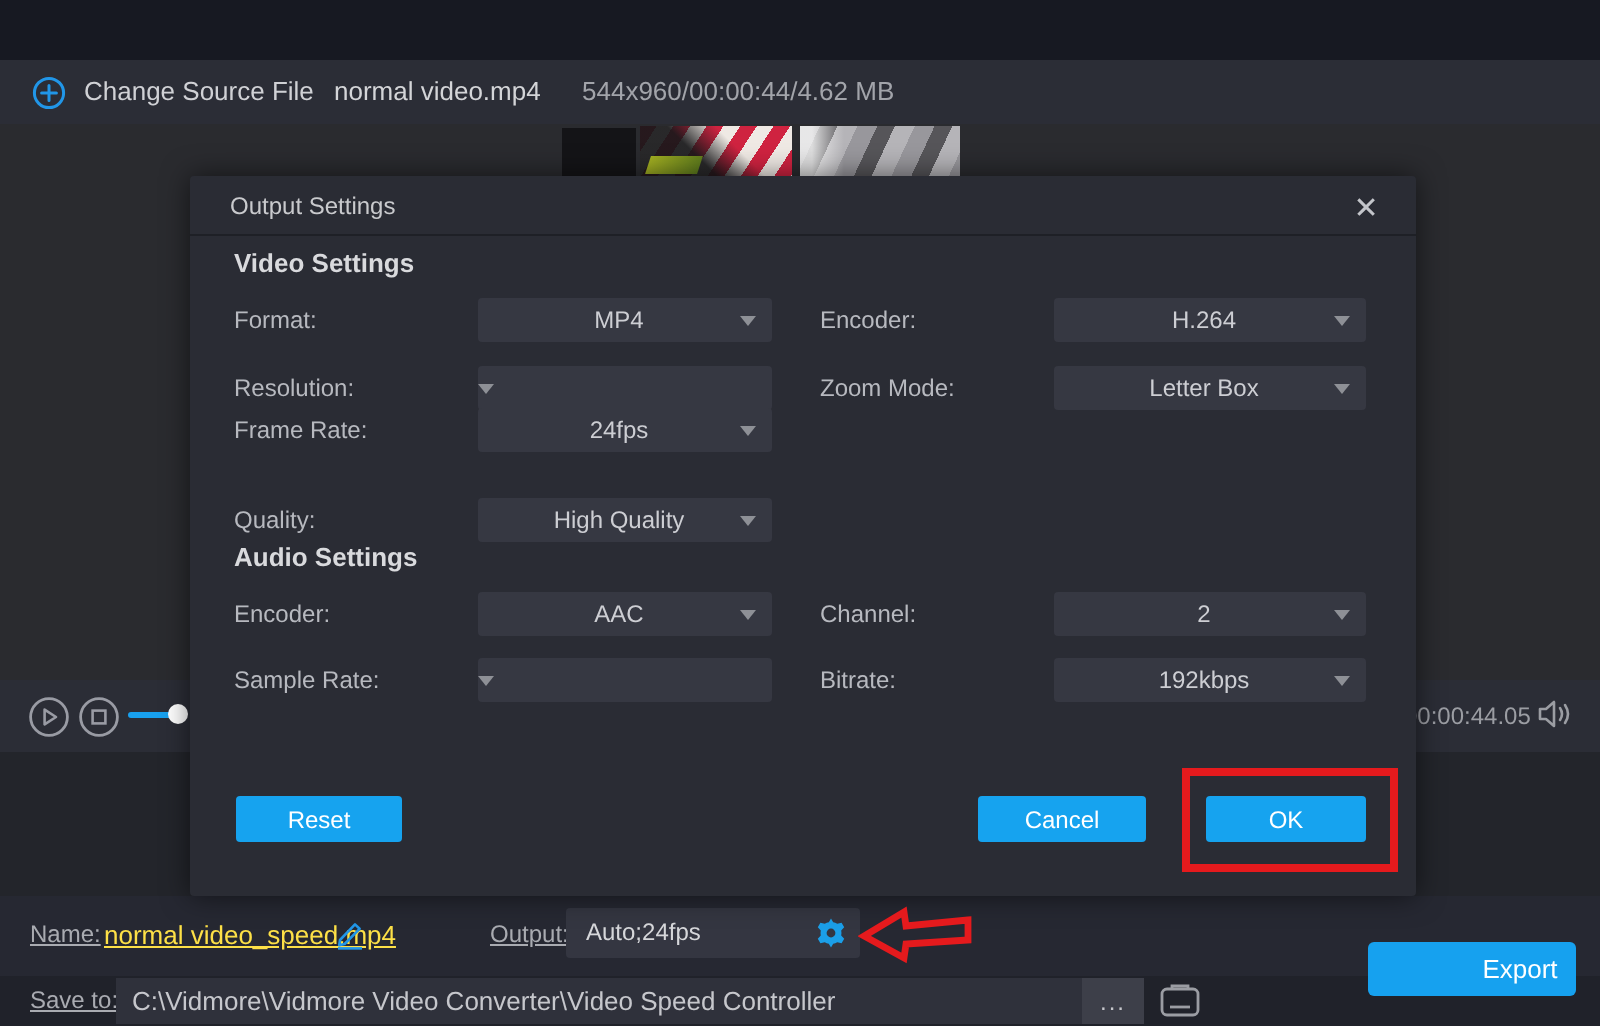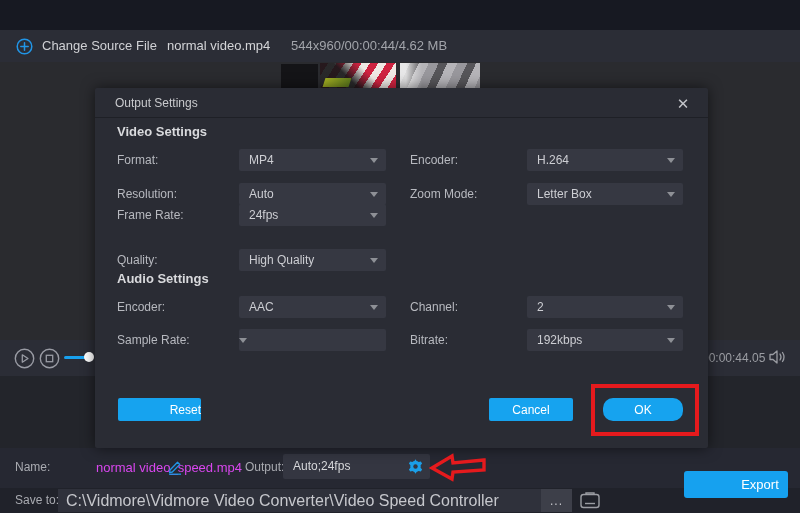--- a/index.html
+++ b/index.html
@@ -53,49 +53,49 @@
 
   
   .dialog { left:95px; top:88px; width:613px; height:360px; background:#2a2c34; z-index:10; border-radius:2px; box-shadow:0 0 14px rgba(0,0,0,0.55); }
   .dlg-header { left:0; top:0; width:613px; height:30px; border-bottom:1px solid #1e2026; }
   .dlg-title { left:20px; top:0; height:30px; line-height:30px; font-size:12px; color:#c9cacd; }
   .dlg-close { left:579px; top:7px; width:18px; height:18px; display:flex; align-items:center; justify-content:center; color:#c3c5ca; font-size:15px; cursor:pointer; }
   .section { left:22px; font-size:13px; font-weight:bold; color:#d9dadd; }
   .sec-video { top:36px; }
   .sec-audio { top:183px; }
   .lbl { height:22px; line-height:22px; font-size:12px; color:#b7b9bf; }
-  .dd { height:22px; background:#363842; border-radius:2px; cursor:pointer; display:flex; align-items:center; }
+  .dd { height:22px; background:#363842; border-radius:2px; cursor:pointer; display:flex; align-items:center;text-align:center; }
   .ddv { flex:1; padding-left:10px; font-size:12px; color:#cdced3; white-space:nowrap; }
   .caret { width:0; height:0; border-left:4px solid transparent; border-right:4px solid transparent; border-top:5px solid #8e9096; margin-right:8px; }
   .cL-lbl { left:22px; } .cL-dd { left:144px; width:147px; }
   .cR-lbl { left:315px; } .cR-dd { left:432px; width:156px; }
   .y0 { top:61px; } .y1 { top:95px; } .y2 { top:116px; } .y3 { top:161px; } .y4 { top:208px; } .y5 { top:241px; }
   .blue-btn { top:310px; height:23px; background:#16a3ef; border:none; border-radius:2px; color:#ffffff; font-size:12px; font-family:"Liberation Sans",sans-serif; cursor:pointer; position:absolute; }
-  .btn-reset { left:23px; width:83px;text-align:right; }
+  .btn-reset { left:23px; width:83px; }
   .btn-cancel { left:394px; width:84px; }
-  .btn-ok { left:508px; width:80px;border-radius:10px; }
+  .btn-ok { left:508px; width:80px; }
 
   
   .anno-box { left:591px; top:384px; width:108px; height:52px; border:4px solid #e51a1d; z-index:30; pointer-events:none; }
   .anno-arrow { left:429px; top:453px; z-index:30; pointer-events:none; }
 
   
   .footer1 { left:0; top:448px; width:800px; height:40px; background:#262832; z-index:5; }
   .footer2 { left:0; top:488px; width:800px; height:25px; background:#20222a; z-index:5; }
-  .f-text { height:25px; line-height:25px; font-size:12px; z-index:6; }
+  .f-text { height:25px; line-height:25px; font-size:12px; z-index:6;text-decoration:underline; }
   .name-label { left:15px; top:455px; color:#a9abb1; }
-  .name-value { left:52px; top:455px; color:#d946ef; font-size:13px;margin-left:44px; }
+  .name-value { left:52px; top:455px; color:#fde047; font-size:13px; }
   .edit-icon { left:167px; top:459px; z-index:6; cursor:pointer; }
   .output-label { left:245px; top:455px; color:#a9abb1; }
   .output-field { left:283px; top:454px; width:147px; height:25px; background:#343641; border-radius:2px; z-index:6; cursor:pointer; }
   .output-value { left:10px; top:0; height:27px; line-height:25px; font-size:12px; color:#d6d7da; }
   .gear-icon { left:124px; top:4px; cursor:pointer; }
   .saveto-label { left:15px; top:488px; color:#a9abb1; }
   .saveto-field { left:58px; top:489px; width:513px; height:23px; background:#2f313b; z-index:6; }
-  .saveto-path { left:8px; top:0; height:23px; line-height:23px; font-size:16px; color:#c6c7cc; white-space:nowrap; }
+  .saveto-path { left:8px; top:0; height:23px; line-height:23px; font-size:13px; color:#c6c7cc; white-space:nowrap; }
   .browse-btn { left:541px; top:489px; width:31px; height:23px; background:#3d3f49; border:none; color:#c6c7cc; font-size:12px; letter-spacing:1px; z-index:7; cursor:pointer; position:absolute; }
   .folder-btn { left:579px; top:491px; z-index:6; cursor:pointer; }
   .export-btn { left:684px; top:471px; width:104px; height:27px; background:#16a1ef; border:none; border-radius:3px; color:#ffffff; font-size:13px; font-family:"Liberation Sans",sans-serif; z-index:6; cursor:pointer; position:absolute;padding-left:48px; }
 </style>
 </head>
 <body>
 
 <div class="abs titlebar"></div>
 <span class="abs logo">
   <svg width="17" height="17" viewBox="0 0 17 17">
@@ -167,21 +167,20 @@
       <span class="caret"></span>
   </div>
   <span class="abs lbl y0 cR-lbl">Encoder:</span>
   <div class="abs dd y0 cR-dd">
     <span class="ddv">H.264</span>
       <span class="caret"></span>
   </div>
 
   <span class="abs lbl y1 cL-lbl">Resolution:</span>
   <div class="abs dd y1 cL-dd">
-    <span class="ddv">Auto</span>
       <span class="caret"></span>
   </div>
   <span class="abs lbl y1 cR-lbl">Zoom Mode:</span>
   <div class="abs dd y1 cR-dd">
     <span class="ddv">Letter Box</span>
       <span class="caret"></span>
   </div>
 
   <span class="abs lbl y2 cL-lbl">Frame Rate:</span>
   <div class="abs dd y2 cL-dd">

